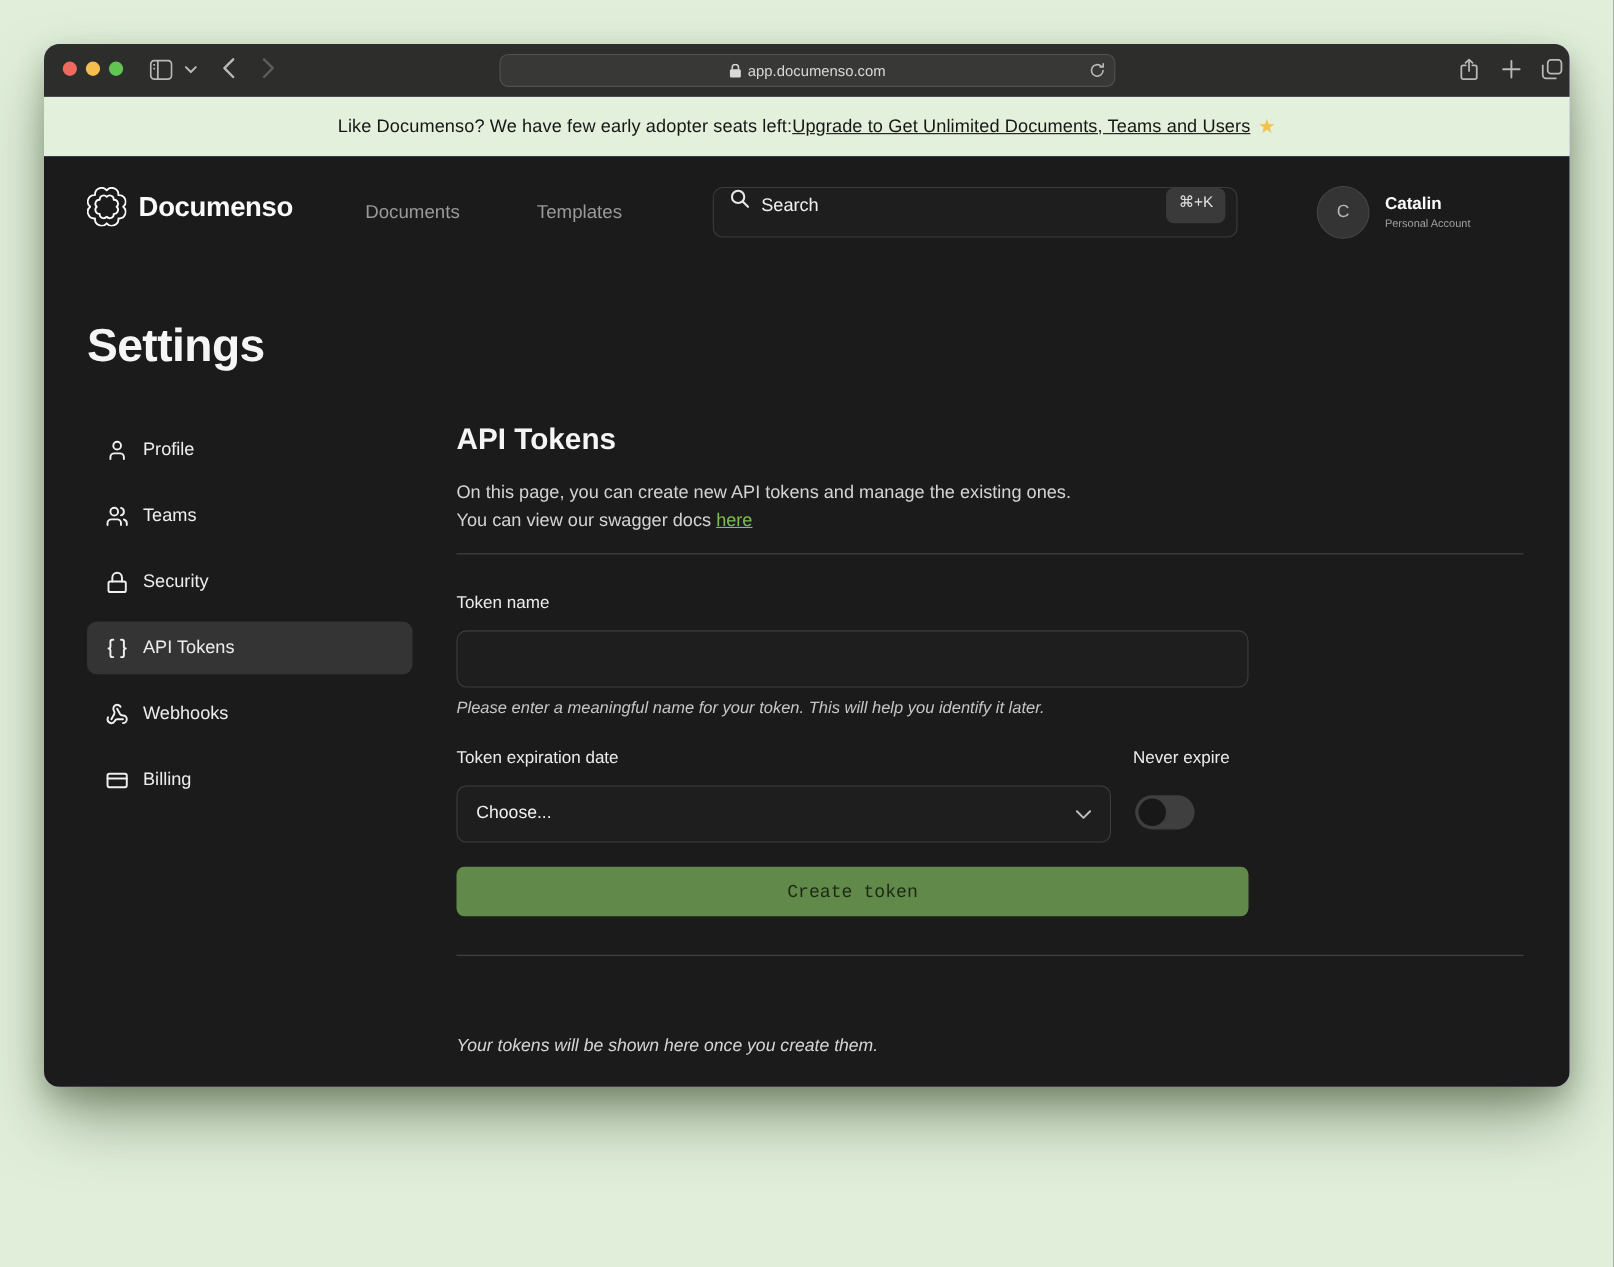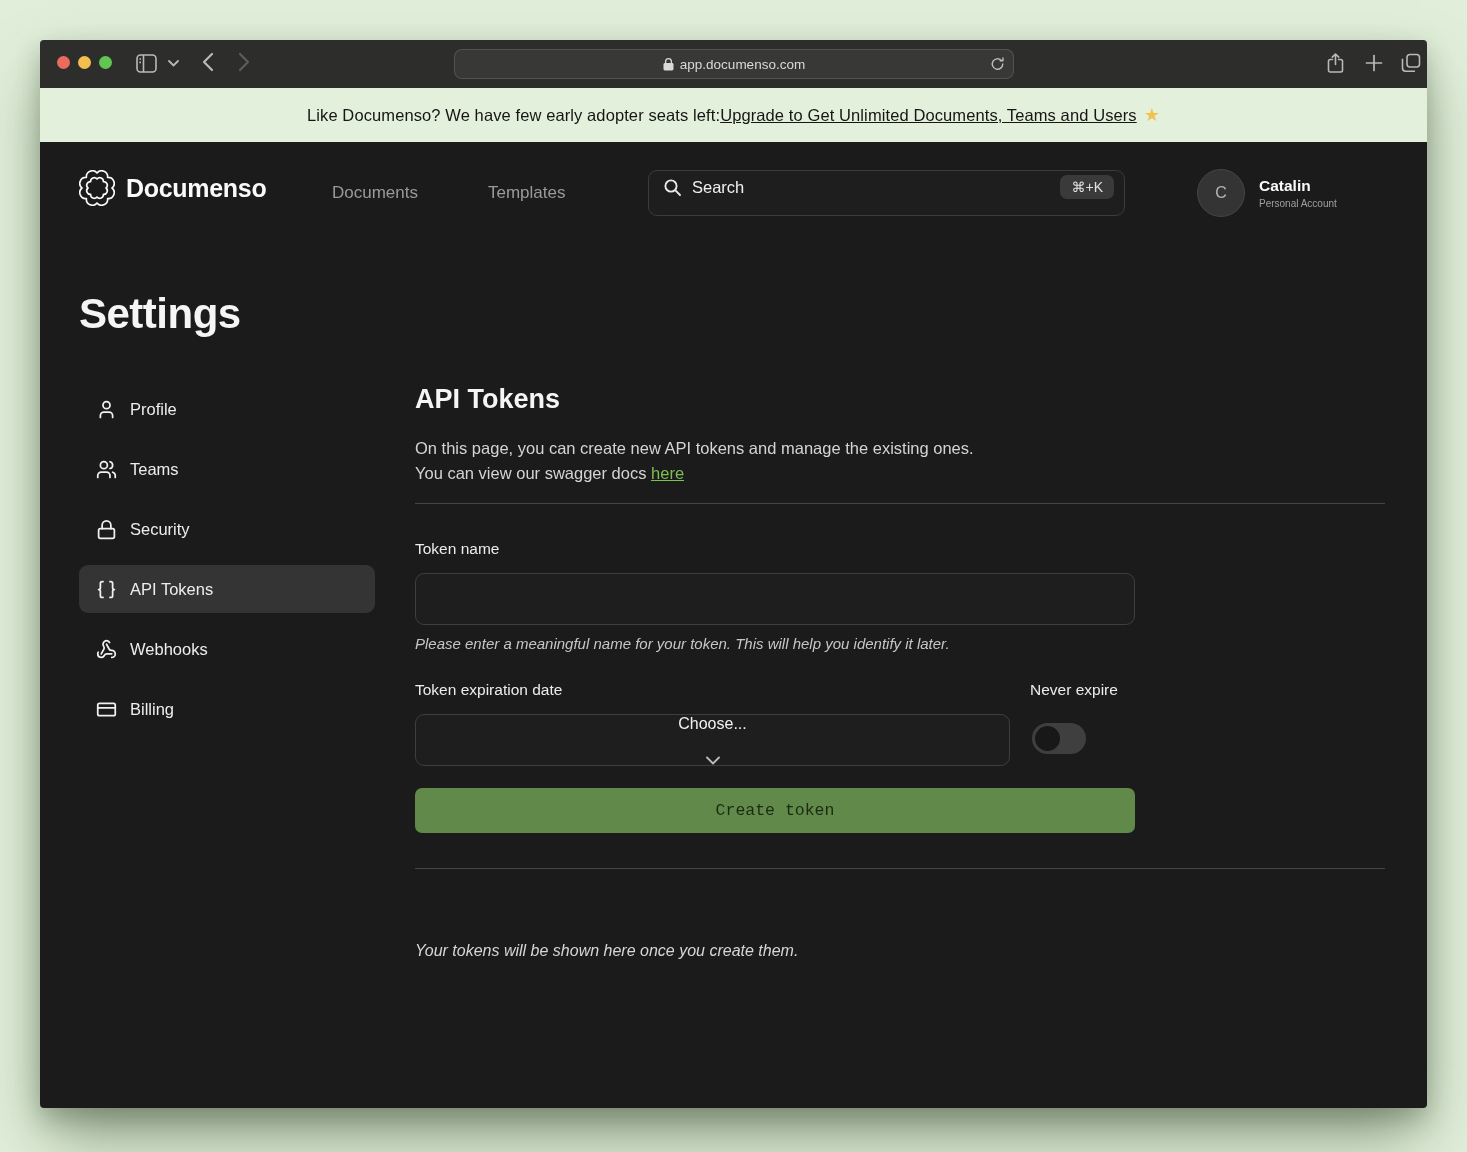--- a/index.html
+++ b/index.html
@@ -5,22 +5,22 @@
   * { margin:0; padding:0; box-sizing:border-box; }
   html,body { width:1467px; height:1152px; overflow:hidden; }
   body {
     font-family:"Liberation Sans", sans-serif;
     background:#e1efda;
   }
   .stage { position:relative; width:1467px; height:1152px; }
 
   
   .window {
-    position:absolute; left:40px; top:40px; width:1387px; height:1068px;
-    border-radius:4px; overflow:hidden;
+    position:absolute; left:40px; top:40px; width:1387px; height:948px;
+    border-radius:14px; overflow:hidden;
     box-shadow:0 32px 60px -8px rgba(55,75,45,.55), 0 10px 24px rgba(55,75,45,.30);
     background:#c4b5fd;
   }
 
   
   .titlebar { position:relative; height:48px; background:#2d2e2b; }
   .traffic { position:absolute; top:16px; width:13px; height:13px; border-radius:50%; }
   .t-close { left:17px; background:#ec6a5e; }
   .t-min   { left:38px; background:#f5bf4f; }
   .t-max   { left:59px; background:#61c554; }
@@ -48,21 +48,21 @@
 
   .brand { position:absolute; left:39px; top:28px; display:flex; align-items:center; gap:11px; }
   .brand-name { font-size:25px; font-weight:700; color:#fafafa; letter-spacing:-.3px; }
   .nav-link { position:absolute; top:41px; font-size:17px; font-weight:500; color:#9a9a9a; cursor:pointer; }
   .nav-documents { left:292px; }
   .nav-templates { left:448px; }
 
   .searchbar {
     position:absolute; left:608px; top:28px; width:477px; height:46px;
     background:#1e1e1e; border:1px solid #3c3c3c; border-radius:9px;
-    display:flex; align-items:center; padding:0 10px 12px 14px; gap:10px;
+    display:flex; padding:0 10px 12px 14px; gap:10px;
   }
   .searchbar input {
     flex:1; background:transparent; border:none; outline:none;
     color:#f0f0f0; font-size:16.5px; font-family:inherit;
   }
   .searchbar input::placeholder { color:#f0f0f0; opacity:1; }
   .kbd {
     background:#3a3a3a; color:#e2e2e2; font-size:14px; border-radius:7px;
     padding:5px 11px; line-height:1;
   }
@@ -105,21 +105,21 @@
     position:absolute; left:0; top:431px; width:720px; height:52px;
     background:#1e1e1e; border:1px solid #3e3e3e; border-radius:9px;
     color:#f0f0f0; font-size:16px; padding:0 14px; font-family:inherit; outline:none;
   }
   .helper { position:absolute; left:0; top:493px; font-style:italic; font-size:15px; color:#c6c6c6; }
 
   .select {
     position:absolute; left:0; top:572px; width:595px; height:52px;
     background:#1e1e1e; border:1px solid #3e3e3e; border-radius:9px;
     display:flex; align-items:center; justify-content:space-between;
-    padding:0 28px; color:#f2f2f2; font-size:16px; cursor:pointer;flex-direction:column;
+    padding:0 17px; color:#f2f2f2; font-size:16px; cursor:pointer;
   }
   .select .chev { color:#bdbdbd; display:flex; }
 
   .toggle {
     position:absolute; left:617px; top:581px; width:54px; height:31px;
     background:#3f3f3f; border-radius:16px; cursor:pointer;
   }
   .toggle .knob {
     position:absolute; left:3px; top:3px; width:25px; height:25px; border-radius:50%;
     background:#181818;

